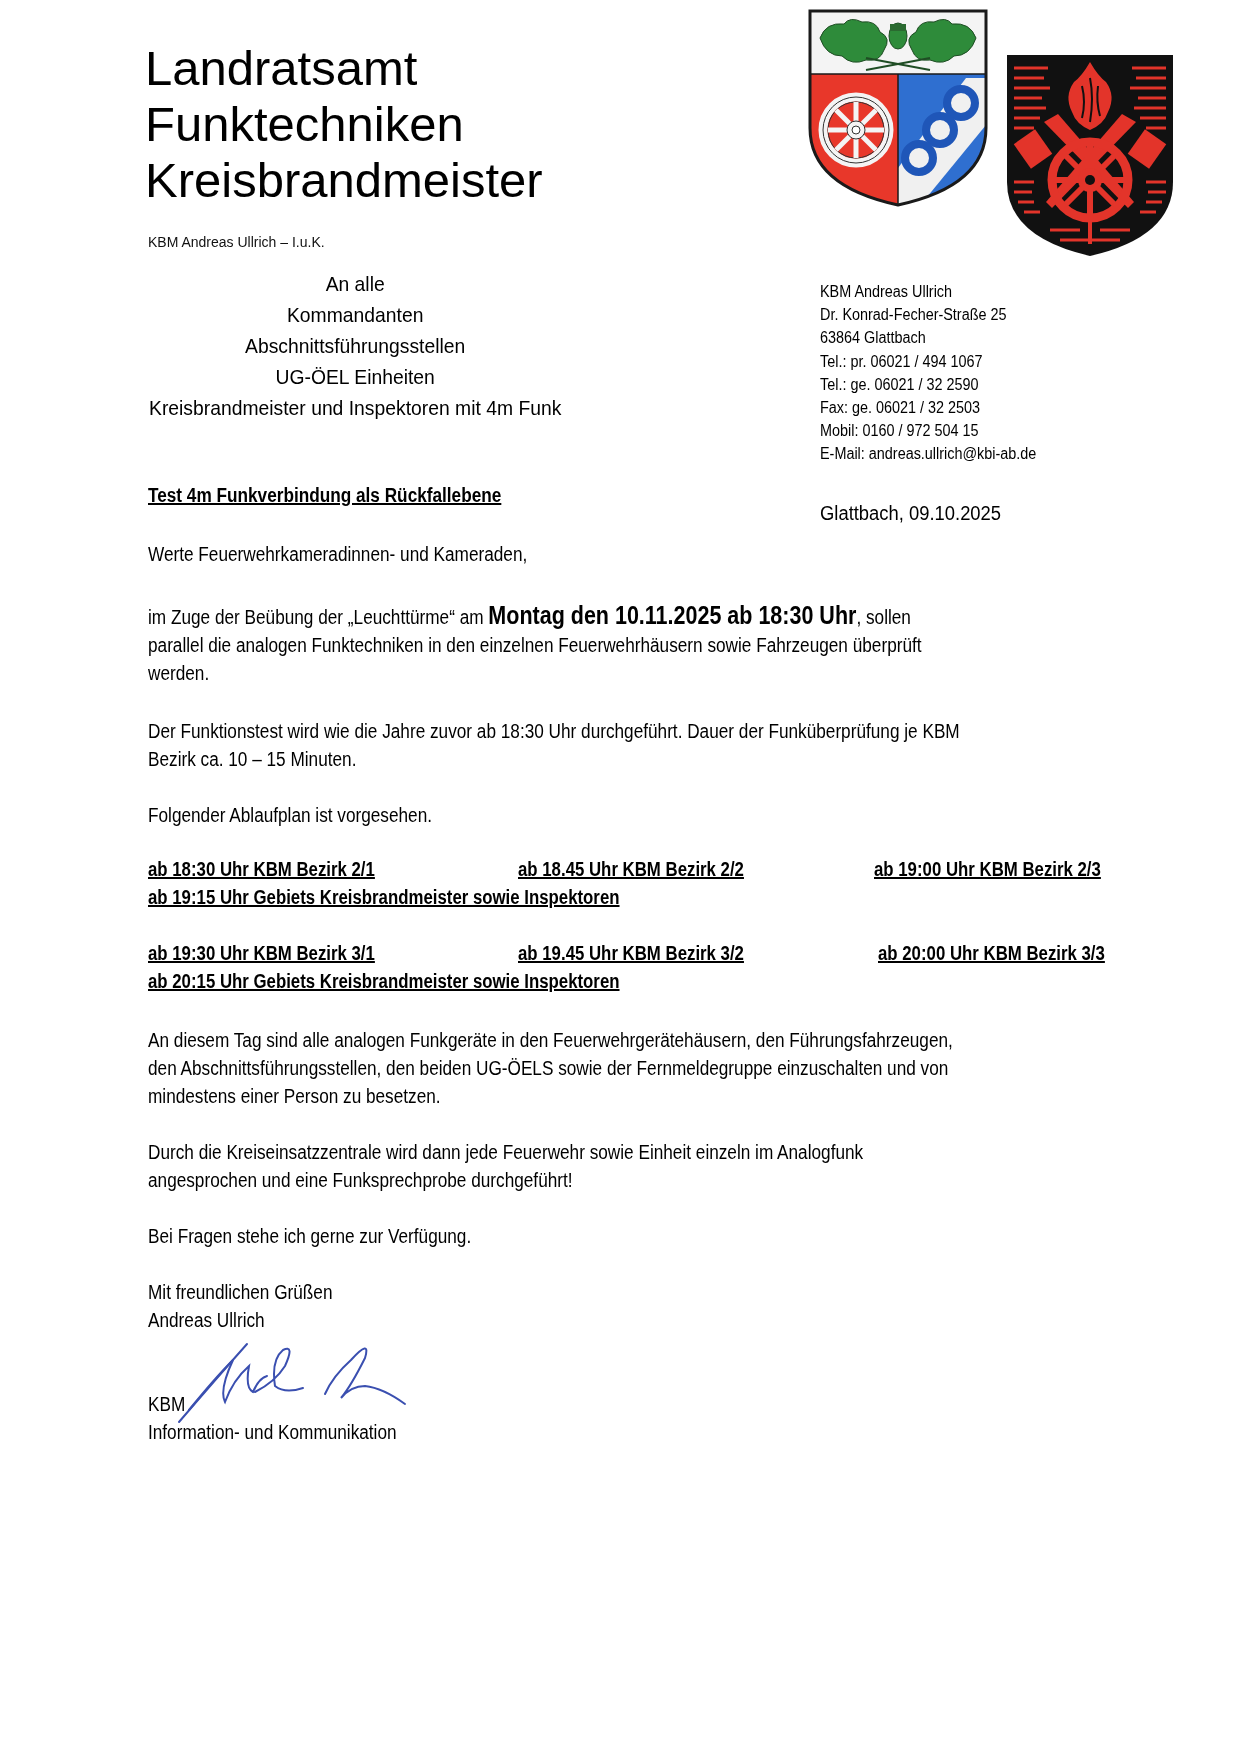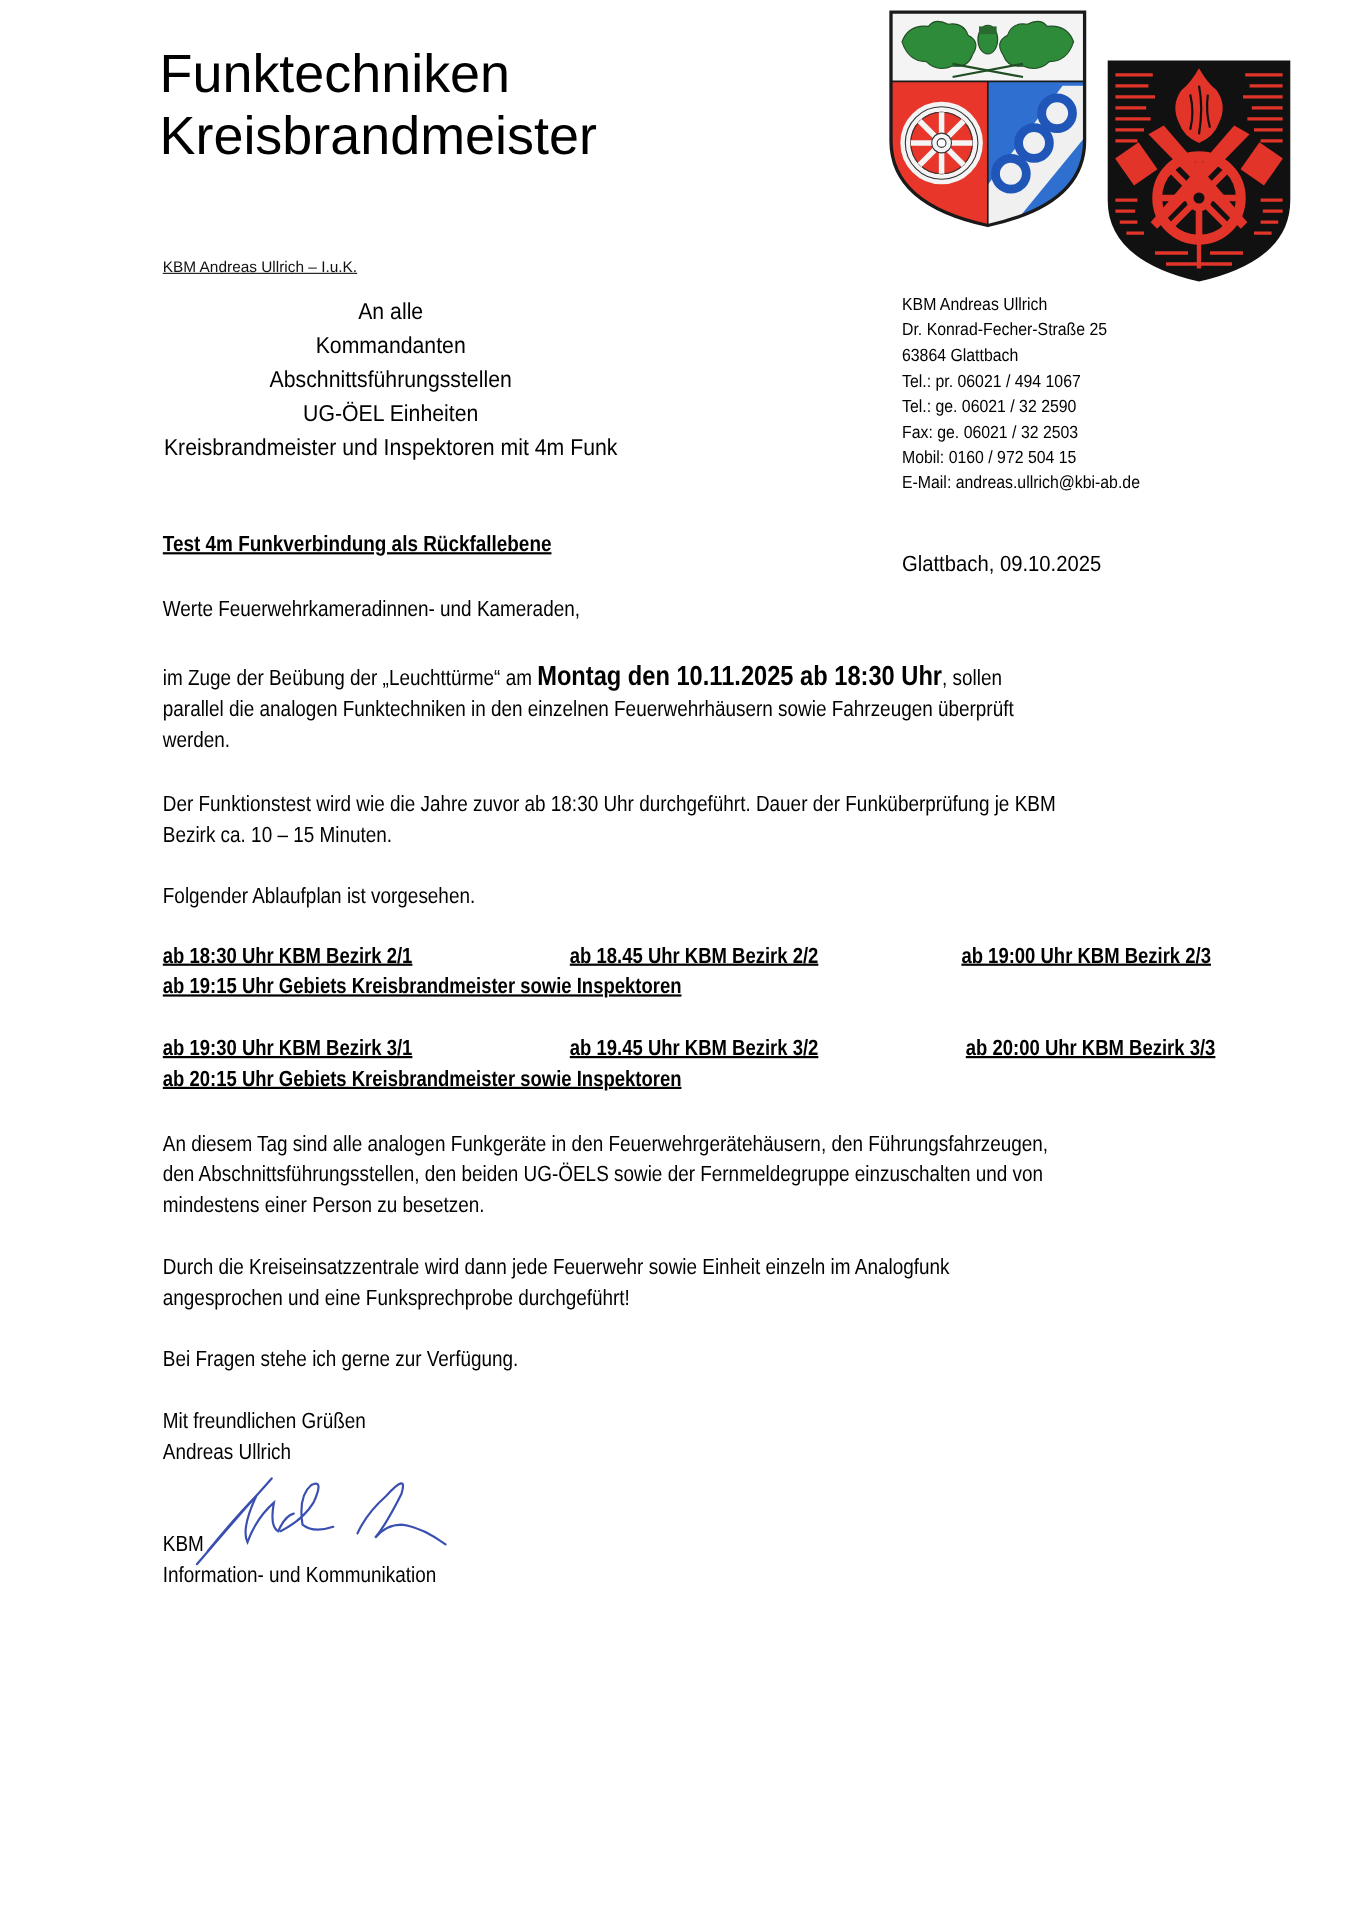--- a/index.html
+++ b/index.html
@@ -1,37 +1,38 @@
 <!DOCTYPE html>
 <html><head>
 <meta charset="utf-8">
 <style>
   html, body { margin: 0; padding: 0; background: #ffffff; }
   body { width: 1241px; height: 1754px; position: relative; overflow: hidden; color: #000; }
   .abs { position: absolute; }
   .hdr { font-family: "Liberation Sans", sans-serif; font-size: 49px; line-height: 56px; left: 145px; top: 40px; letter-spacing: 0px; }
   .hdr div { white-space: nowrap; }
-  .sender-line { font-family: "Liberation Sans", sans-serif; font-size: 14px; left: 148px; top: 234px; text-decoration: underline; color: #111; white-space: nowrap; }
+  .sender-line { font-family: "Liberation Sans", sans-serif; font-size: 14px; left: 148px; top: 234px; color: #111; white-space: nowrap; }
   .recip { left: 149px; top: 268px; font-family: "Liberation Sans", sans-serif; font-size: 21px; line-height: 31px; text-align: center; }
   .recip div { white-space: nowrap; transform: scaleX(0.92); transform-origin: left; }
-  .addr { left: 820px; top: 266px; font-family: "Liberation Sans", sans-serif; font-size: 16px; line-height: 23.2px; }
+  .addr { left: 820px; top: 280px; font-family: "Liberation Sans", sans-serif; font-size: 16px; line-height: 23.2px; }
   .addr div { white-space: nowrap; transform: scaleX(0.9); transform-origin: left; }
   .date { left: 820px; top: 502px; font-family: "Liberation Sans", sans-serif; font-size: 20px; white-space: nowrap; transform: scaleX(0.92); transform-origin: left; }
   .subject { left: 148px; top: 484px; font-family: "Liberation Sans", sans-serif; font-size: 20px; font-weight: bold; text-decoration: underline; white-space: nowrap; transform: scaleX(0.86); transform-origin: left; }
   .body-text { font-family: "Liberation Sans", sans-serif; font-size: 20px; line-height: 28px; left: 148px; width: 1140px; }
   .body-text .ln { white-space: nowrap; transform: scaleX(0.86); transform-origin: left; display: block; }
   .big { font-size: 25px; font-weight: bold; }
   .sched { font-family: "Liberation Sans", sans-serif; font-size: 20px; font-weight: bold; text-decoration: underline; white-space: nowrap; transform: scaleX(0.84); transform-origin: left; }
   .crest { }
   .sig { left: 175px; top: 1330px; }
 </style>
 </head>
 <body>
 
 <div class="abs hdr">
+  <div>Landratsamt</div>
   <div>Funktechniken</div>
   <div>Kreisbrandmeister</div>
 </div>
 
 <div class="abs crest" style="left:806px; top:8px; width:184px; height:200px;">
   <svg width="184" height="200" viewBox="0 0 184 200">
     <defs>
       <clipPath id="shieldA">
           <path d="M4 3 H180 V120 Q180 178 92 197 Q4 178 4 120 Z"></path>
         </clipPath>

